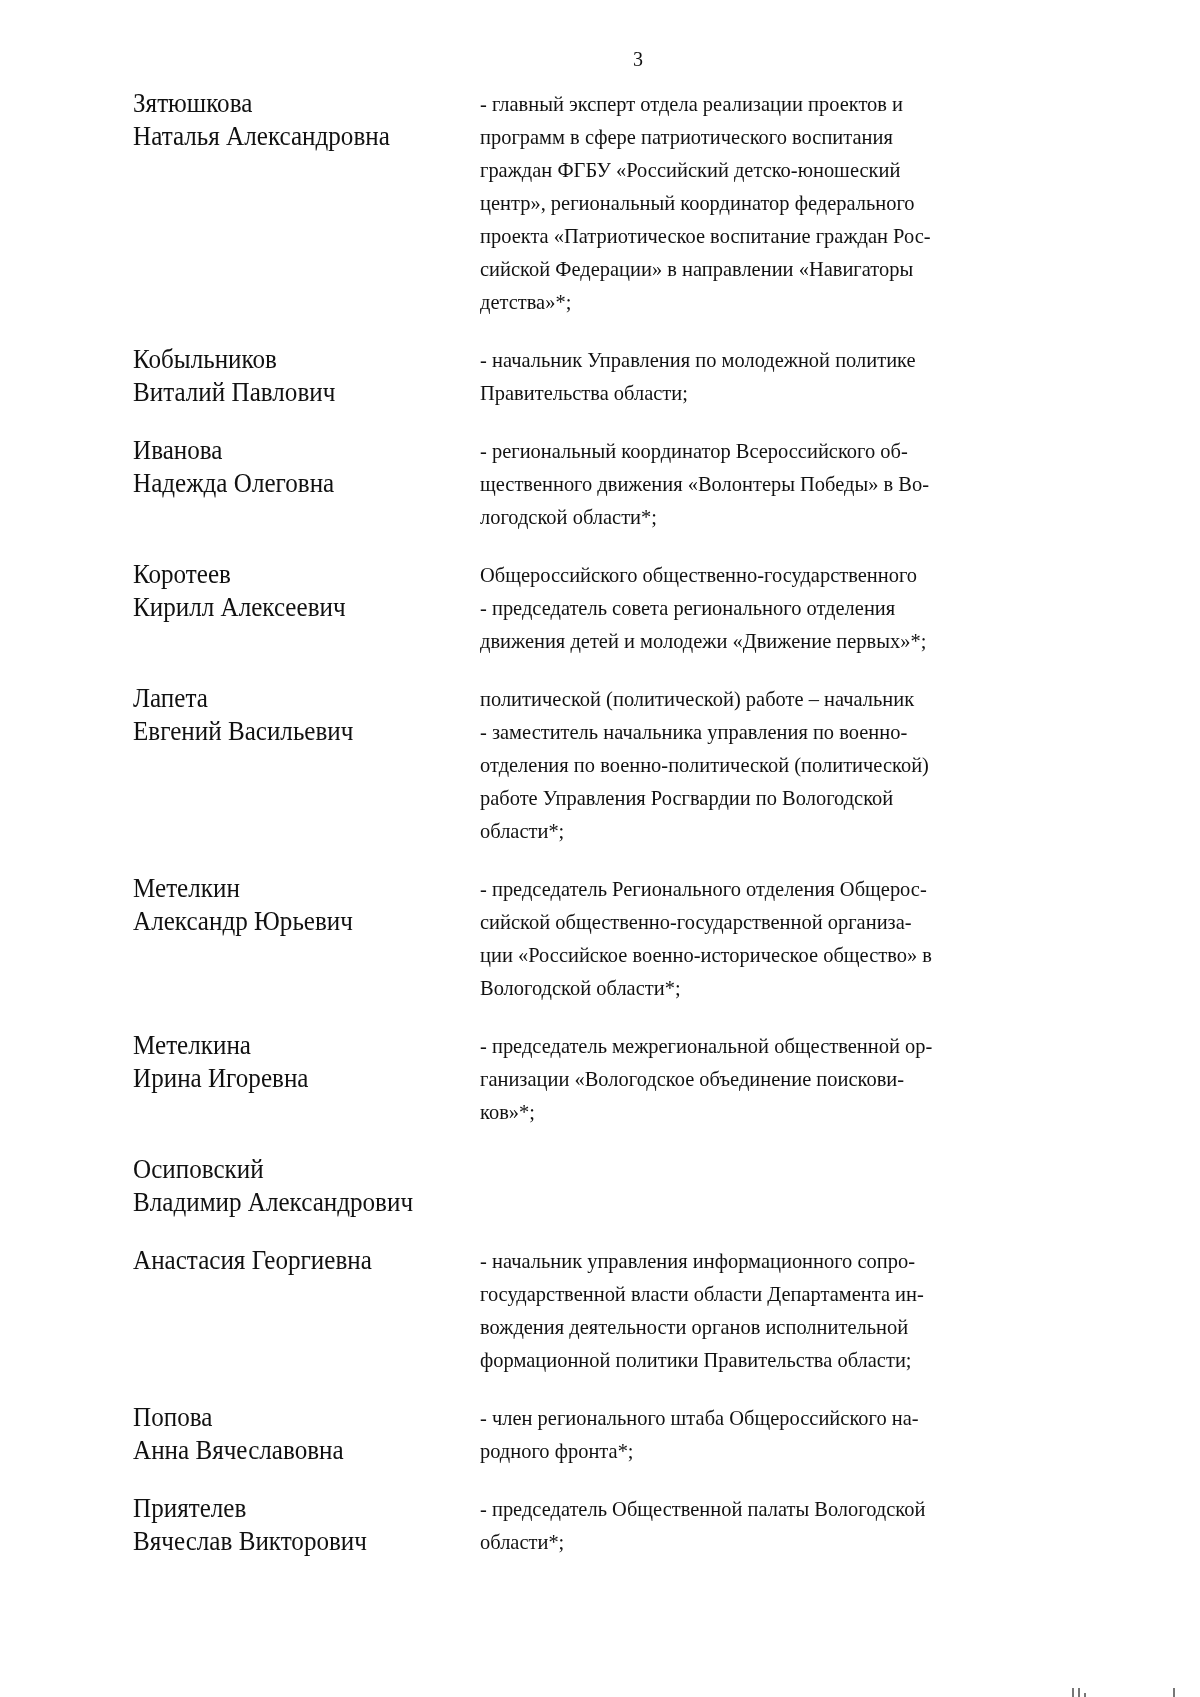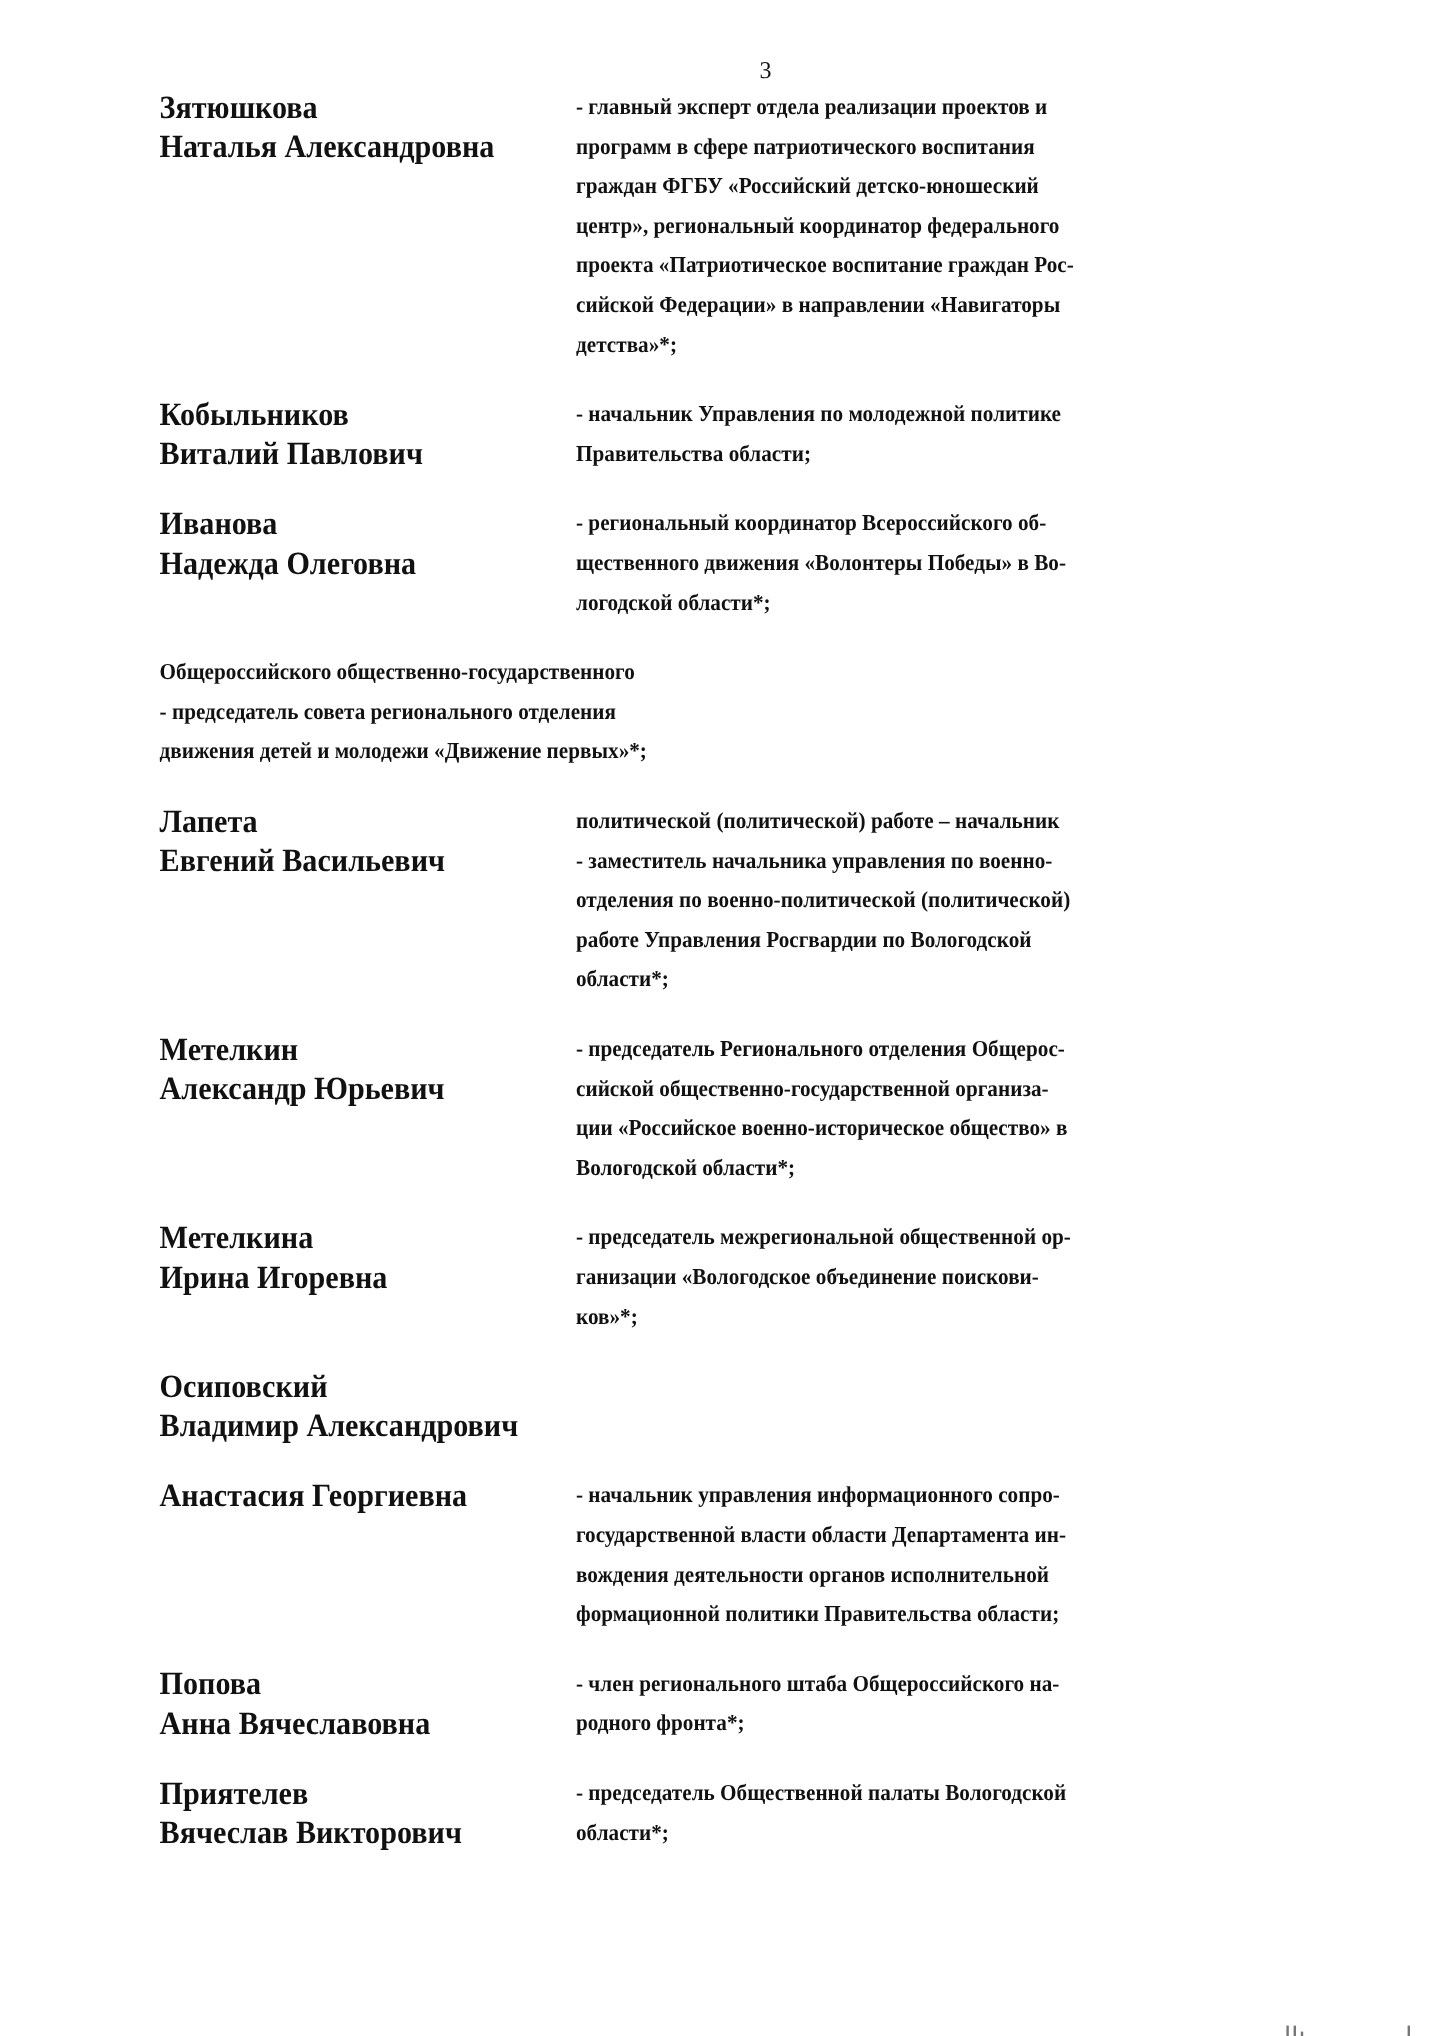--- a/index.html
+++ b/index.html
@@ -20,42 +20,41 @@
       top: 48px;
       left: 0;
       width: 1200px;
       text-align: center;
       font-size: 20px;
       transform: translateX(38px);
     }
     .members {
       position: absolute;
       left: 133px;
-      top: 73px;
+      top: 87px;
       width: 1000px;
-      font-weight: bold;
     }
     .member-row {
       display: flex;
       align-items: flex-start;
       margin-bottom: 25px;
     }
     .member-name {
       width: 347px;
       flex: 0 0 347px;
       font-size: 27px;
       line-height: 33px;
     }
     .member-name span {
       display: block;
       white-space: nowrap;
     }
     .member-role {
       width: 620px;
-      font-size: 19px;
+      font-size: 22px;
       line-height: 33px;
     }
     .member-role span {
       display: block;
       white-space: nowrap;
     }
     .cond {
       display: inline-block;
       transform-origin: left top;
       transform: scaleX(0.93);
@@ -147,20 +146,28 @@
         </span>
         <span>
           <span class="cond">щественного движения «Волонтеры Победы» в Во-</span>
         </span>
         <span>
           <span class="cond">логодской области*;</span>
         </span>
       </div>
     </div>
     <div class="member-row">
+      <div class="member-name">
+        <span>
+          <span class="cond">Коротеев</span>
+        </span>
+        <span>
+          <span class="cond">Кирилл Алексеевич</span>
+        </span>
+      </div>
       <div class="member-role">
         <span>
           <span class="cond">Общероссийского общественно-государственного</span>
         </span>
         <span>
           <span class="cond">- председатель совета регионального отделения</span>
         </span>
         <span>
           <span class="cond">движения детей и молодежи «Движение первых»*;</span>
         </span>

